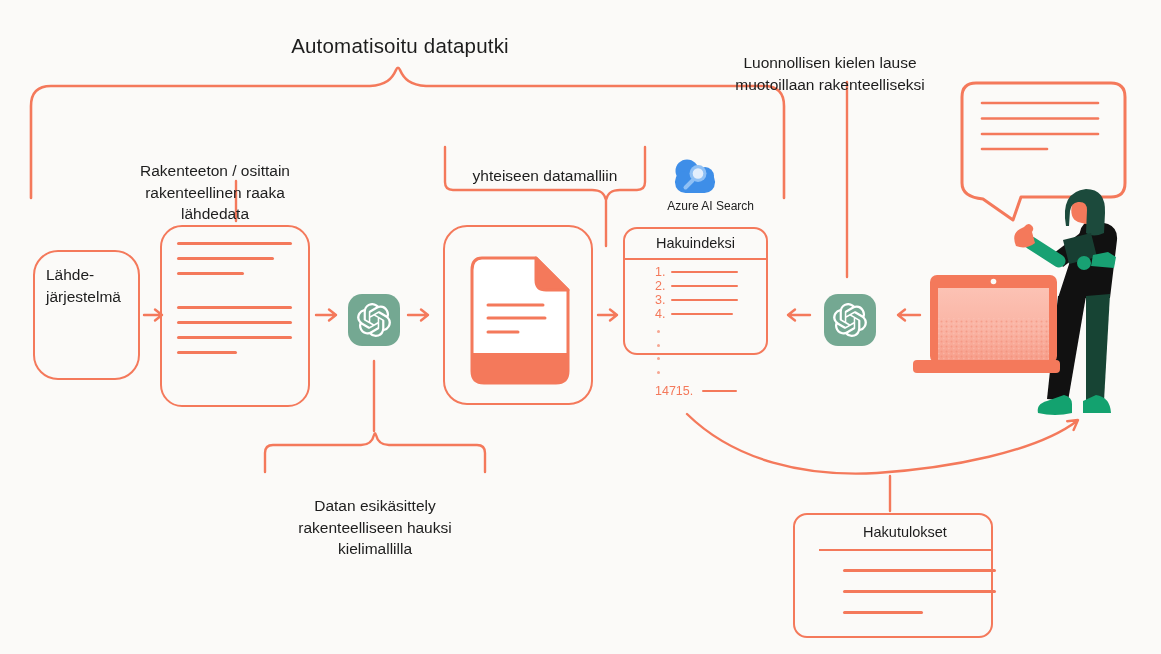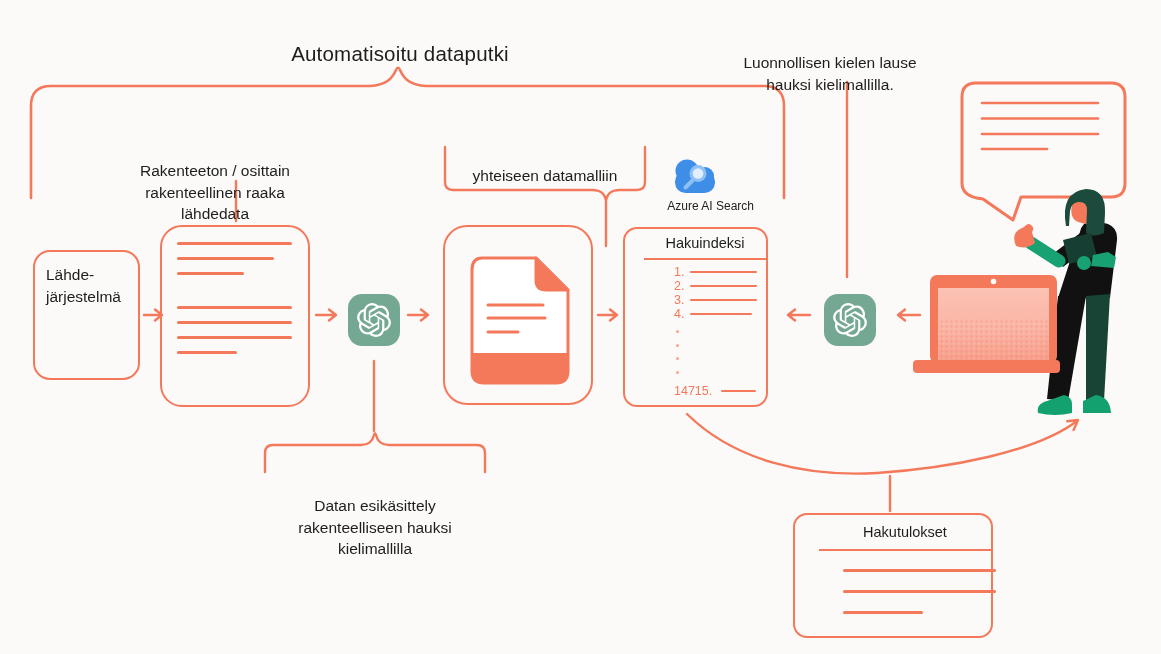--- a/index.html
+++ b/index.html
@@ -1,33 +1,33 @@
 <!DOCTYPE html>
 <html><head>
 <meta charset="utf-8">
 <style>
   html,body { margin:0; padding:0; background:#FBFAF8; }
   .stage { position:relative; width:1161px; height:654px; background:#FBFAF8;
            font-family:"Liberation Sans", sans-serif; color:#1D1D1D; overflow:hidden; }
   svg.layer { position:absolute; left:0; top:0; }
 
-  .title { position:absolute; left:280px; top:42px; width:240px; text-align:center;
+  .title { position:absolute; left:280px; top:34px; width:240px; text-align:center;
            font-size:20.5px; letter-spacing:0.2px; }
   .lbl { position:absolute; text-align:center; font-size:15.5px; line-height:21.5px;margin-top:44px; }
   .lbl-raw        { left:115px; top:116px; width:200px;text-align:center; }
   .lbl-mapping    { left:445px; top:121px; width:200px; }
   .lbl-preprocess { left:275px; top:451px; width:200px; }
   .lbl-nlquery    { left:720px; top:8px;  width:220px; }
 
   .box { position:absolute; border:2.5px solid #F4795B; box-sizing:border-box; background:transparent; }
-  .box-source { left:33px; top:250px; width:107px; height:130px; border-radius:17px;
+  .box-source { left:33px; top:250px; width:107px; height:130px; border-radius:25px;
                 font-size:15.5px; line-height:22px; padding:12px 0 0 11px; }
   .box-doc1   { left:160px; top:225px; width:150px; height:182px; border-radius:22px; }
   .box-doc2   { left:443px; top:225px; width:150px; height:180px; border-radius:24px; }
-  .box-index  { left:623px; top:227px; width:145px; height:180px; border-radius:14px;padding-left:19px; }
+  .box-index  { left:623px; top:227px; width:145px; height:128px; border-radius:14px; }
   .box-results{ left:793px; top:513px; width:200px; height:125px; border-radius:14px;padding-left:24px; }
 
   .hline { position:absolute; background:#F4795B; border-radius:2px; height:3px; }
 
   .box-header { text-align:center; font-size:14.5px; border-bottom:2.5px solid #F4795B; }
   .box-index .box-header   { padding:6px 0 7px 0; }
   .box-results .box-header { padding:9px 0 9px 0; }
 
   .index-body { padding:5px 0 0 30px; }
   .irow { display:flex; align-items:center; height:14px; }
@@ -168,21 +168,21 @@
   <div class="lbl lbl-mapping">
     <div>yhteiseen datamalliin</div>
   </div>
   <div class="lbl lbl-preprocess">
     <div>Datan esikäsittely</div>
     <div>rakenteelliseen hauksi</div>
     <div>kielimallilla</div>
   </div>
   <div class="lbl lbl-nlquery">
     <div>Luonnollisen kielen lause</div>
-    <div>hauksi kielimallilla.</div>
+    <div>muotoillaan rakenteelliseksi</div>
   </div>
 
   <div class="box box-source">
     <div>Lähde-</div>
     <div>järjestelmä</div>
   </div>
 
   <div class="box box-doc1">
     <div class="hline" style="left:15px; top:14.5px; width:115px;"></div>
     <div class="hline" style="left:15px; top:29.5px; width:97px;"></div>

